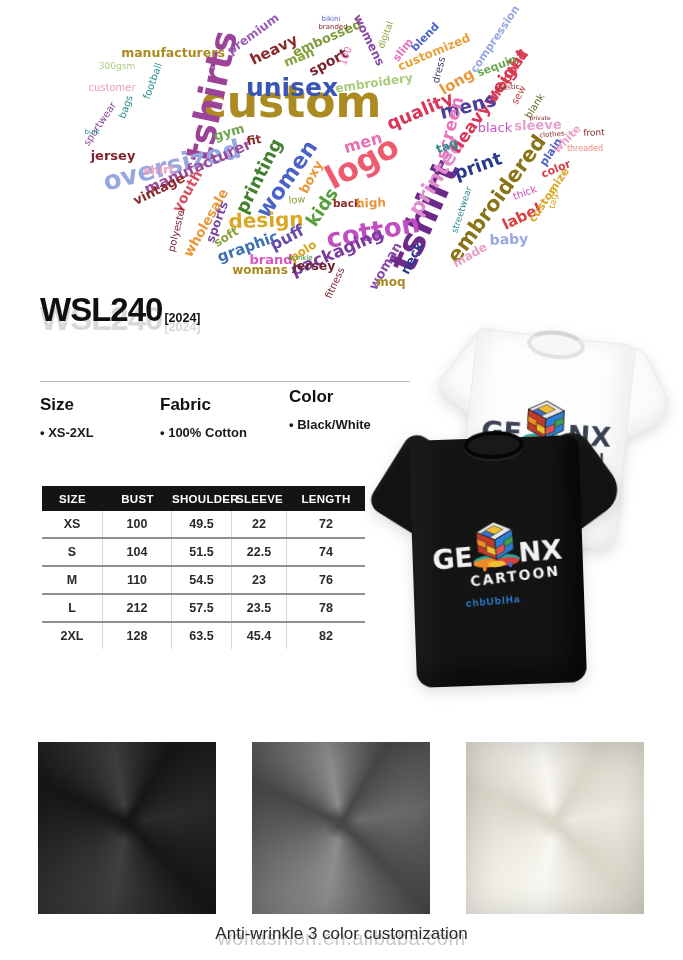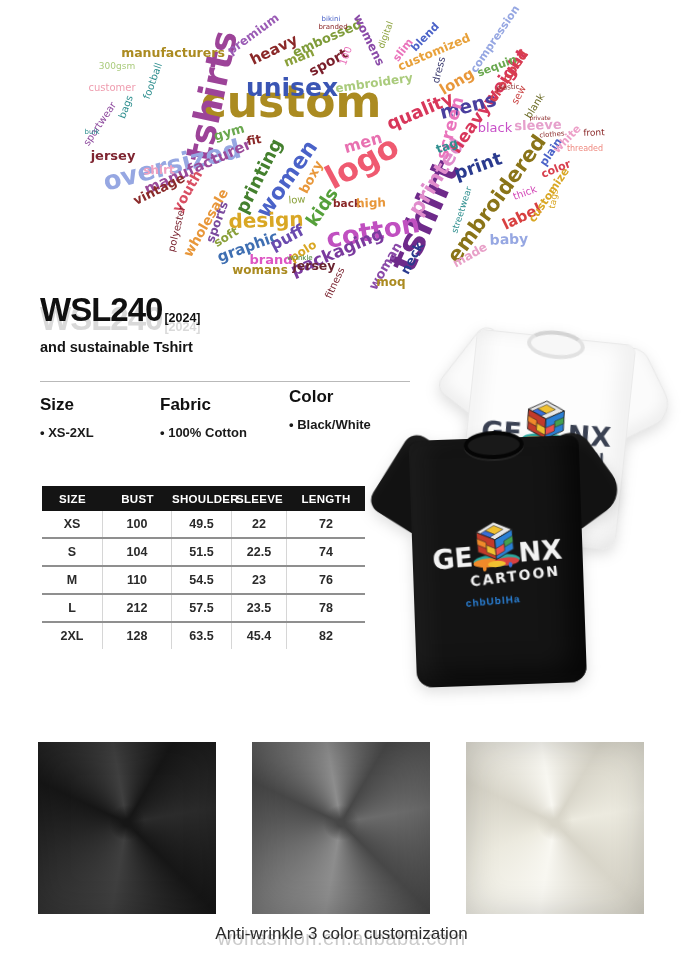--- a/index.html
+++ b/index.html
@@ -188,21 +188,20 @@
   <div id="title-echo" class="title-row">
     <span class="title-model">WSL240</span>
     <span class="title-year">[2024]</span>
   </div>
   <div id="title-main" class="title-row">
     <span class="title-model">WSL240</span>
     <span class="title-year">[2024]</span>
   </div>
 
   <div class="desc">
-    <div>and sustainable Tshirt</div>
   </div>
 
   <div class="divider"></div>
 
   <div id="spec-size" class="spec-col">
     <div class="spec-h">Size</div>
     <div class="spec-v">• XS-2XL</div>
   </div>
   <div id="spec-fabric" class="spec-col">
     <div class="spec-h">Fabric</div>

